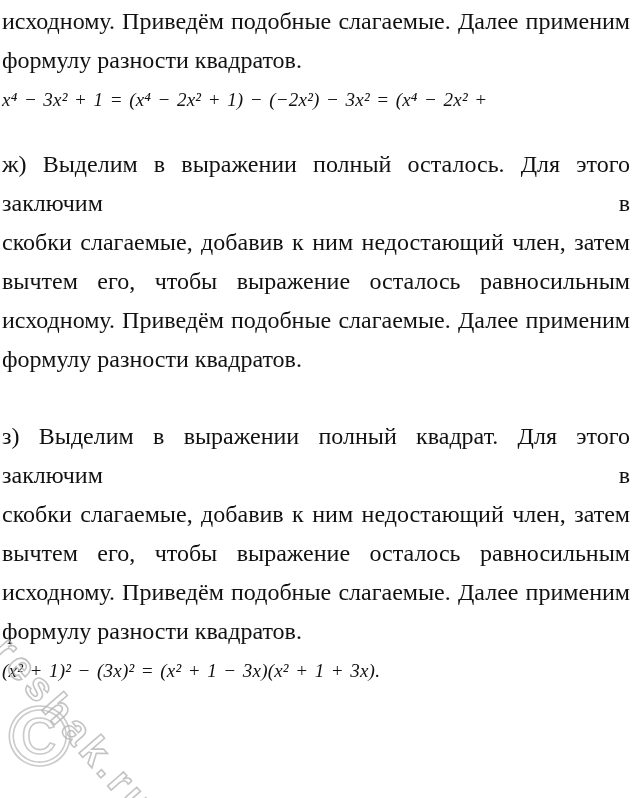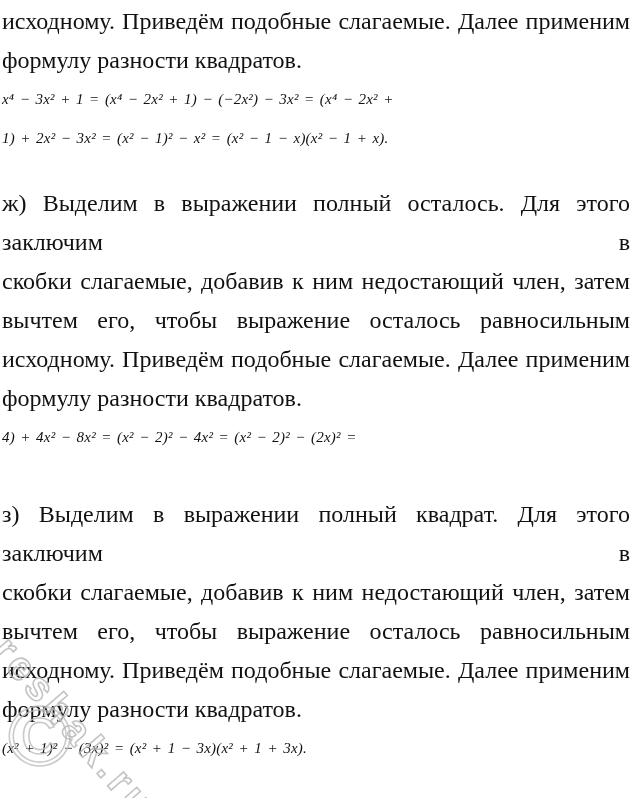--- a/index.html
+++ b/index.html
@@ -24,21 +24,21 @@
     font-size: 24px;
     line-height: 39px;
     white-space: normal;
   }
   .just {
     text-align: justify;
     text-align-last: justify;
   }
   .math {
     font-style: italic;
-    font-size: 15px;
+    font-size: 19px;
     line-height: 39px;
     letter-spacing: 0.2px;
     word-spacing: 1.5px;
     white-space: nowrap;
   }
   .gap1 { height: 26px; }
   .gap2 { height: 38px; }
 
   
   .watermark {
@@ -75,30 +75,28 @@
   }
 </style>
 </head>
 <body>
 
 <div class="doc">
 
   <div class="line just">исходному. Приведём подобные слагаемые. Далее применим</div>
   <div class="line">формулу разности квадратов.</div>
   <div class="line math">x⁴ − 3x² + 1 = (x⁴ − 2x² + 1) − (−2x²) − 3x² = (x⁴ − 2x² +</div>
-  <div class="line math">1) + 2x² − 3x² = (x² − 1)² − x² = (x² − 1 − x)(x² − 1 + x).</div>
 
   <div class="gap1"></div>
 
   <div class="line just">ж) Выделим в выражении полный осталось. Для этого заключим в</div>
   <div class="line just">скобки слагаемые, добавив к ним недостающий член, затем</div>
   <div class="line just">вычтем его, чтобы выражение осталось равносильным</div>
   <div class="line just">исходному. Приведём подобные слагаемые. Далее применим</div>
   <div class="line">формулу разности квадратов.</div>
-  <div class="line math">4) + 4x² − 8x² = (x² − 2)² − 4x² = (x² − 2)² − (2x)² =</div>
 
   <div class="gap2"></div>
 
   <div class="line just">з) Выделим в выражении полный квадрат. Для этого заключим в</div>
   <div class="line just">скобки слагаемые, добавив к ним недостающий член, затем</div>
   <div class="line just">вычтем его, чтобы выражение осталось равносильным</div>
   <div class="line just">исходному. Приведём подобные слагаемые. Далее применим</div>
   <div class="line">формулу разности квадратов.</div>
   <div class="line math">(x² + 1)² − (3x)² = (x² + 1 − 3x)(x² + 1 + 3x).</div>
 </div>

